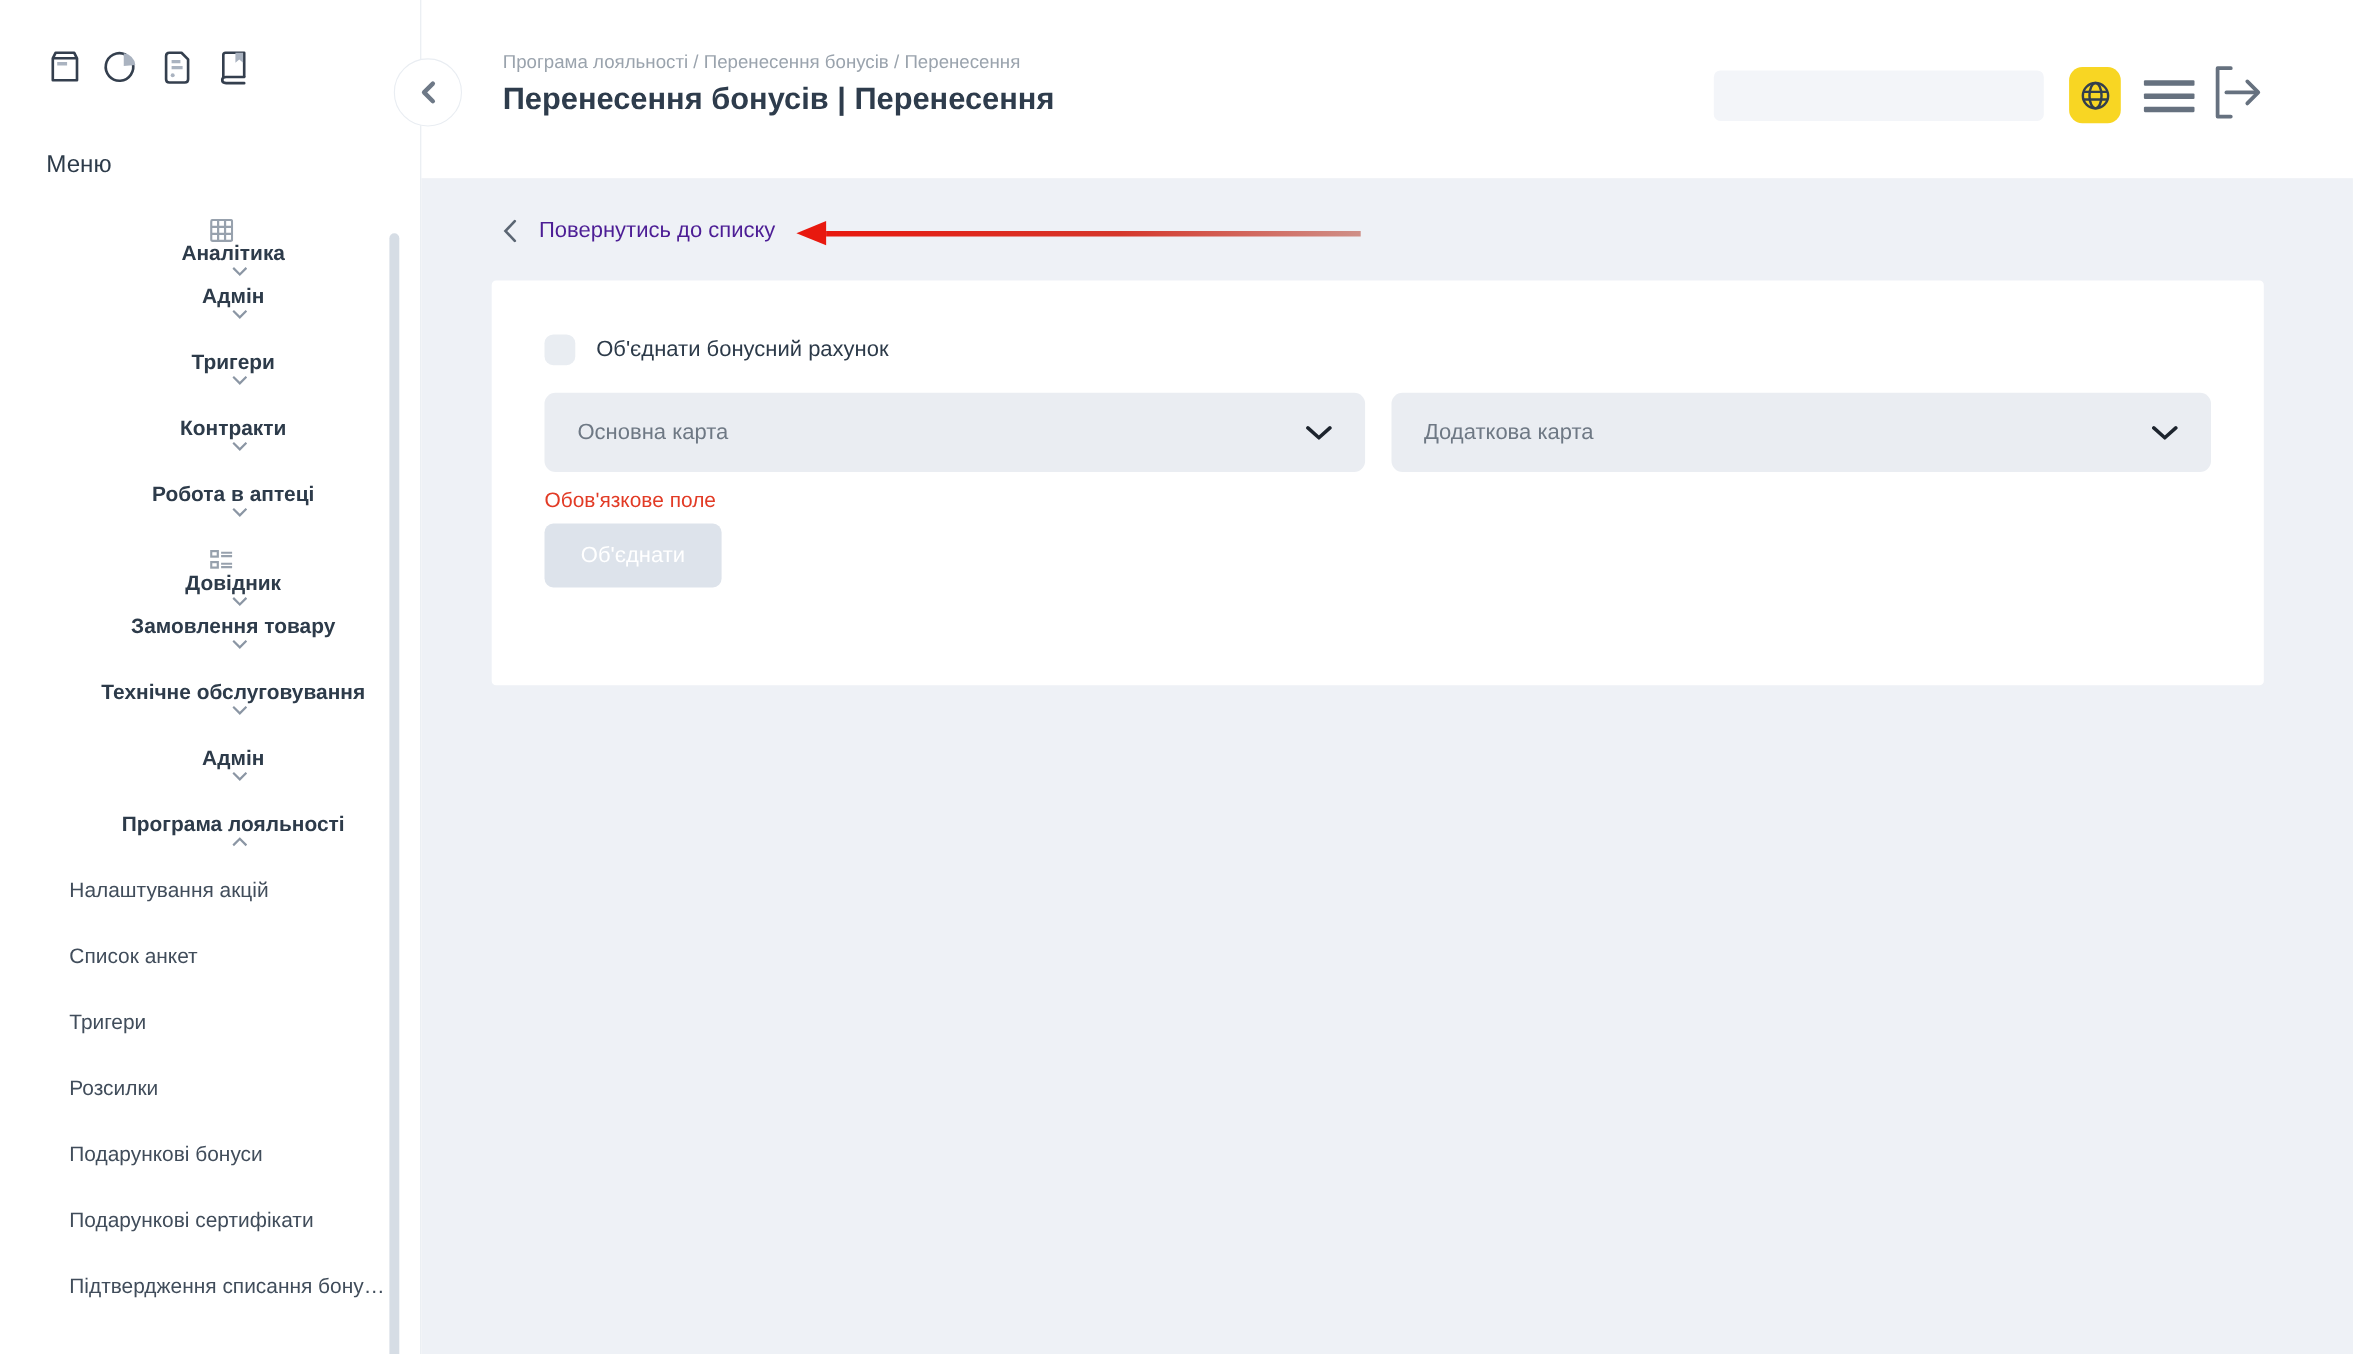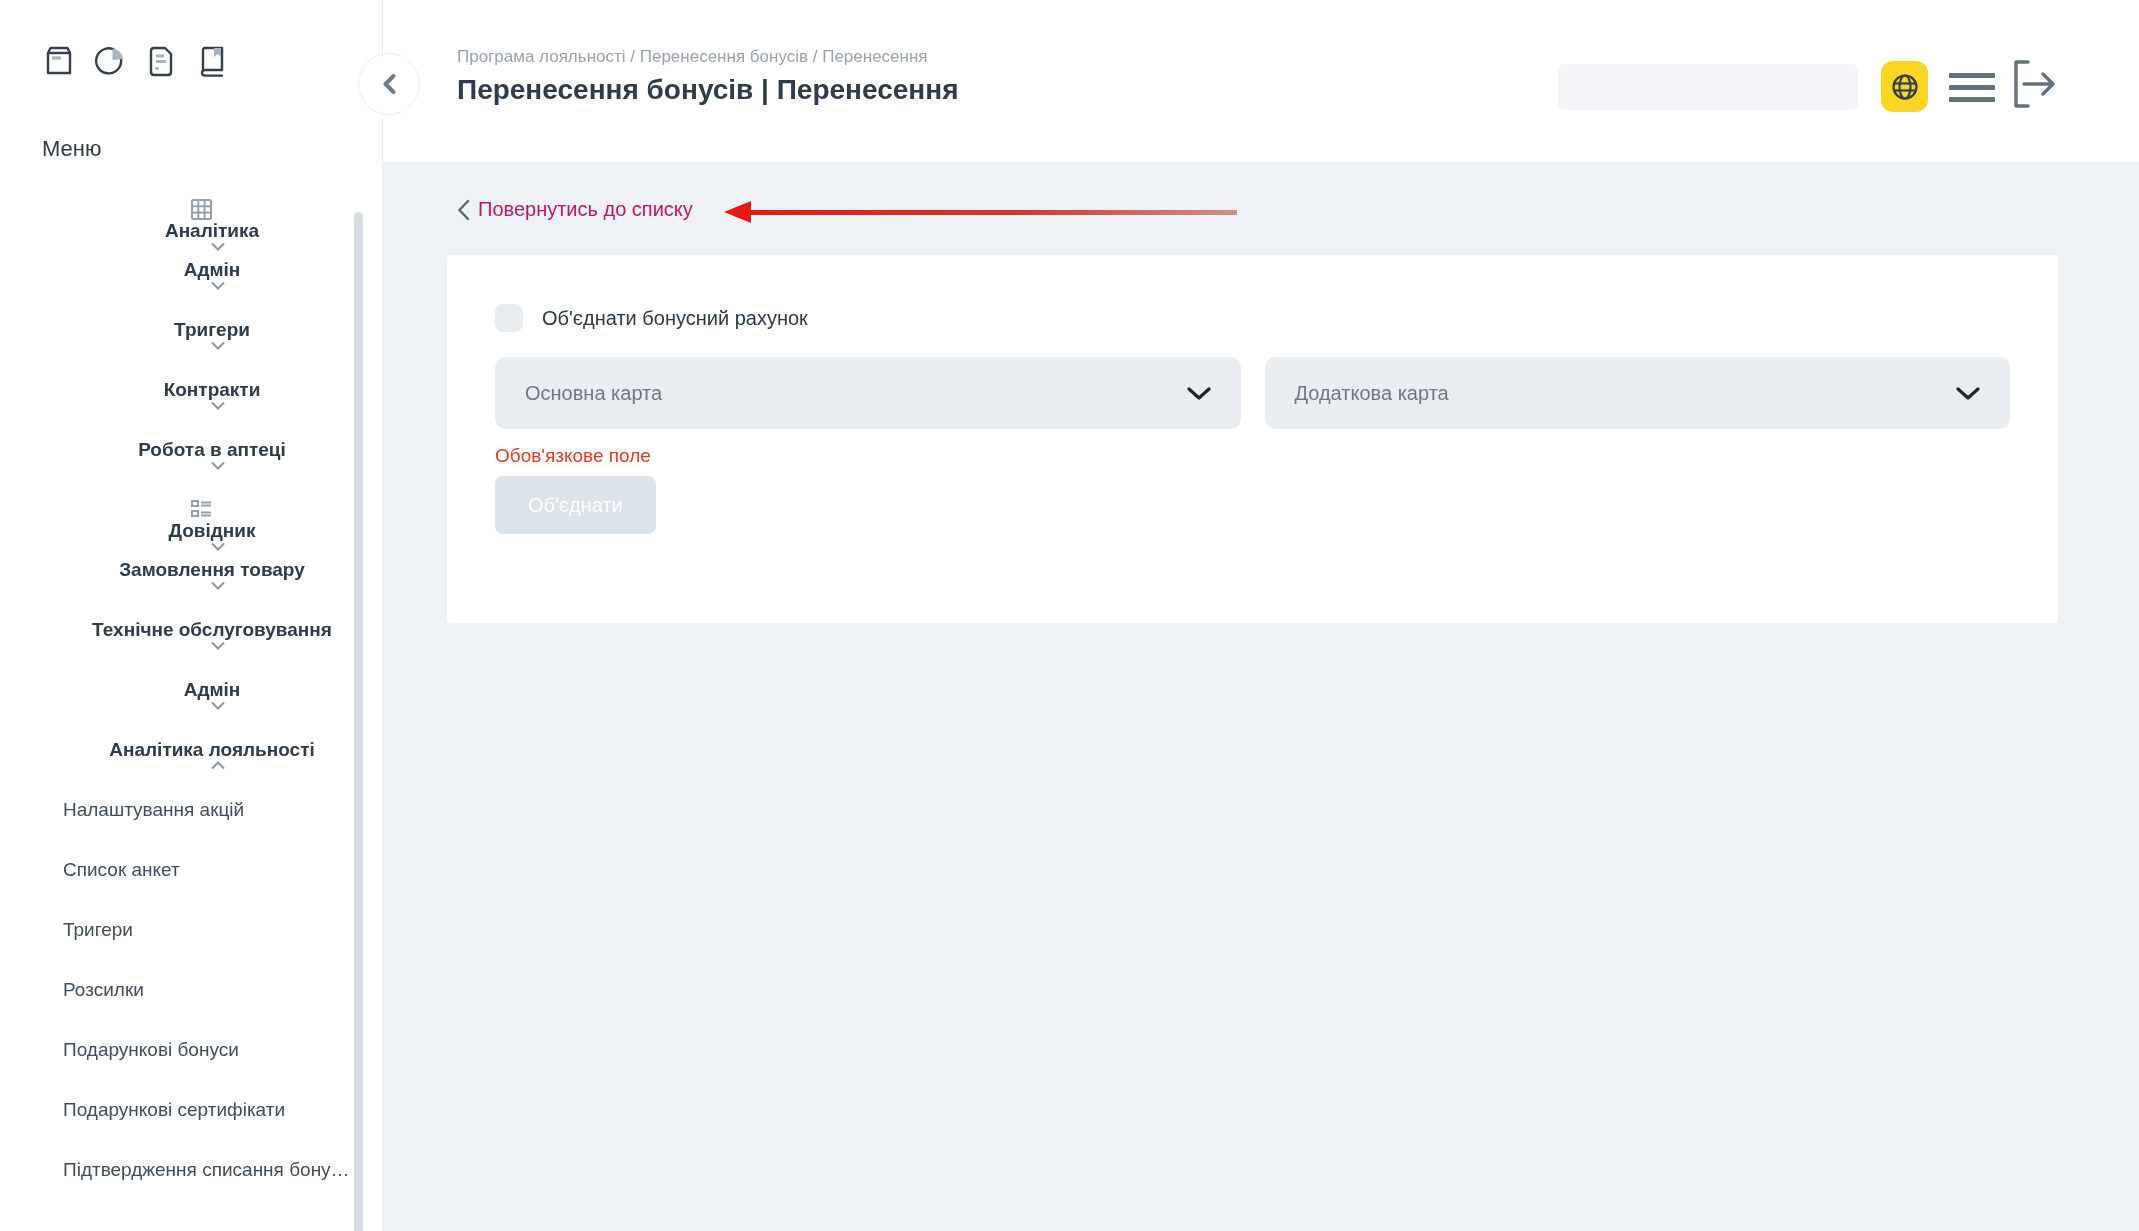--- a/index.html
+++ b/index.html
@@ -79,22 +79,22 @@
     position:absolute; left:1624px; top:56px; width:54px; height:56px;
     display:flex; align-items:center; justify-content:center; cursor:pointer;
   }
   
   .content {
     position:absolute; left:383px; top:162px; right:0; bottom:0;
     background:#eef1f6;
   }
   .back-link {
     position:absolute; left:74px; top:36px;
-    display:flex; align-items:center; gap:8px;
-    font-size:20px; color:#be185d; cursor:pointer;
+    display:flex; align-items:center; gap:20px;
+    font-size:20px; color:#4c1d95; cursor:pointer;
   }
   .annotation-arrow {
     position:absolute; left:341px; top:39px; width:513px; height:22px;
     display:flex; align-items:center; pointer-events:none;
   }
   .annotation-arrow .head {
     width:0; height:0;
     border-top:11px solid transparent; border-bottom:11px solid transparent;
     border-right:27px solid #e8190f;
   }
@@ -260,21 +260,21 @@
     <div class="nav-item">
       <span>Адмін</span>
       <span class="chev">
         <svg width="14" height="9" viewBox="0 0 14 9" fill="none">
             <path d="M1 1.5 L7 7.5 L13 1.5" stroke="#8b96a4" stroke-width="2"></path>
           </svg>
       </span>
     </div>
 
     <div class="nav-item">
-      <span>Аналітика лояльності</span>
+      <span>Програма лояльності</span>
       <span class="chev">
         <svg width="14" height="9" viewBox="0 0 14 9" fill="none">
             <path d="M1 7.5 L7 1.5 L13 7.5" stroke="#8b96a4" stroke-width="2"></path>
           </svg>
       </span>
     </div>
 
     <div class="nav-sub">
       <span>Налаштування акцій</span>
     </div>

